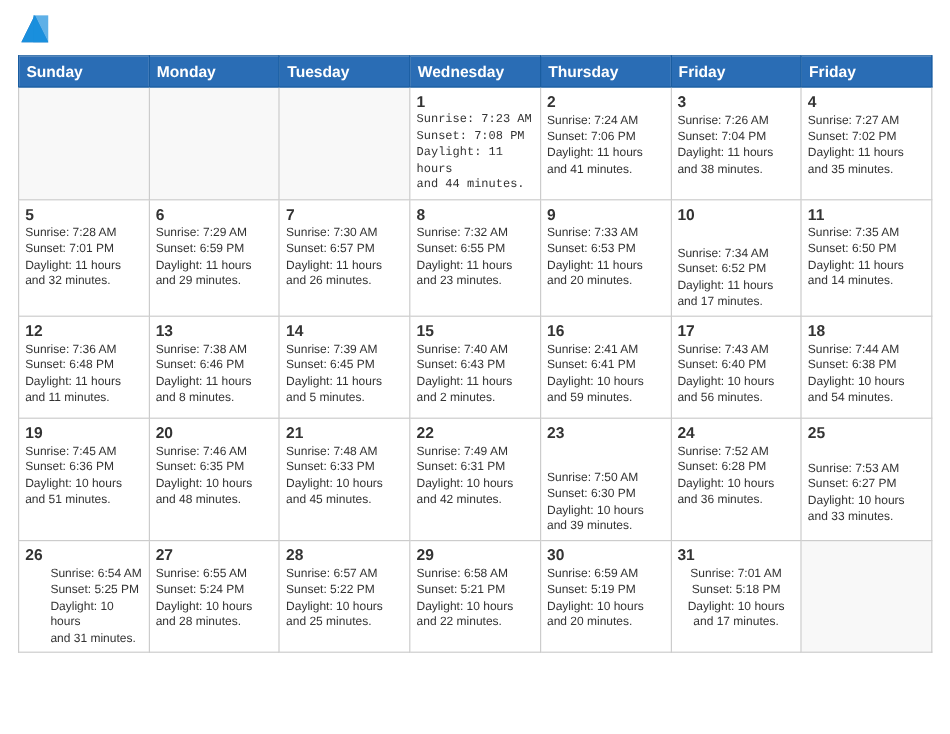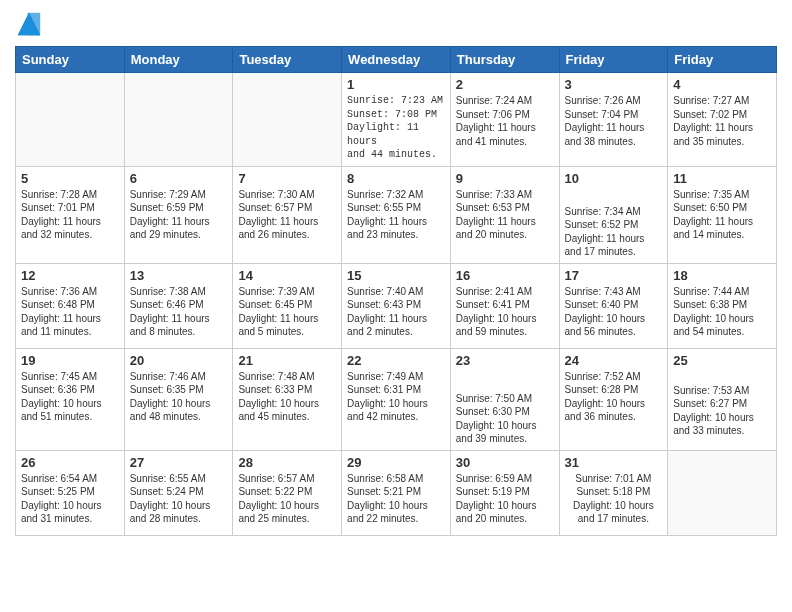--- a/index.html
+++ b/index.html
@@ -304,21 +304,21 @@
             <div class="day-num">25</div>
             <div class="day-info" style="white-space: pre-line; margin-top: 16px;">Sunrise: 7:53 AM
 Sunset: 6:27 PM
 Daylight: 10 hours
 and 33 minutes.</div>
           </td>
         </tr>
         <tr>
           <td>
             <div class="day-num">26</div>
-            <div class="day-info" style="white-space: pre-line;">Sunrise: 6:54 AM
+            <div class="day-info" style="white-space: pre-line; margin-left: 21px;">Sunrise: 6:54 AM
 Sunset: 5:25 PM
 Daylight: 10 hours
 and 31 minutes.</div>
           </td>
           <td>
             <div class="day-num">27</div>
             <div class="day-info" style="white-space: pre-line;">Sunrise: 6:55 AM
 Sunset: 5:24 PM
 Daylight: 10 hours
 and 28 minutes.</div>

